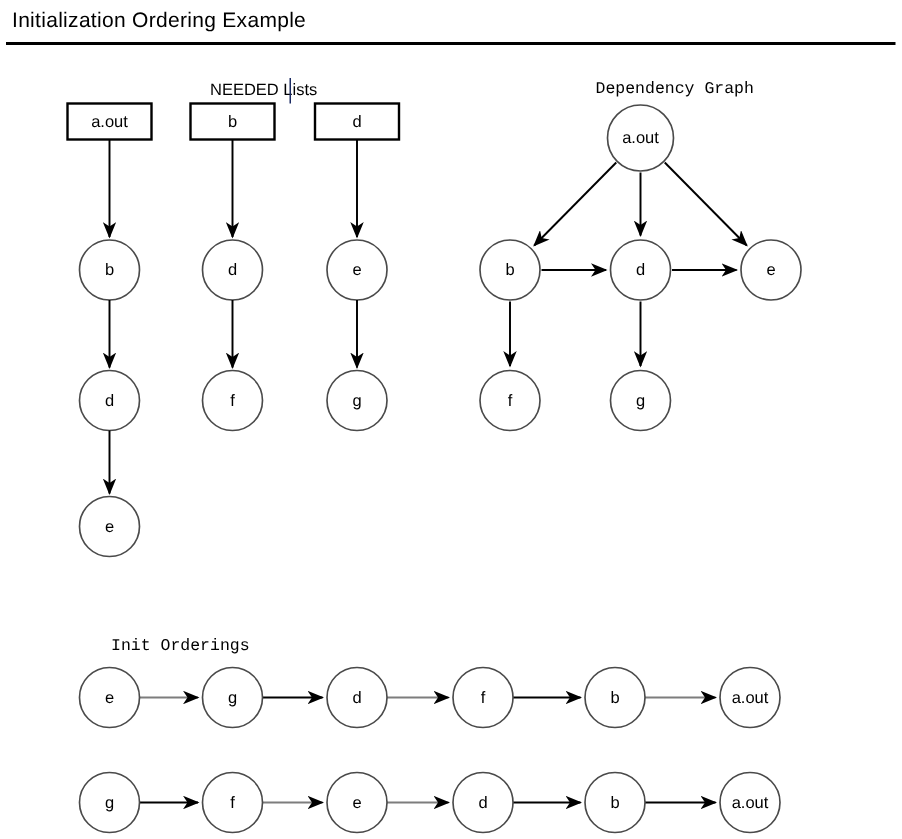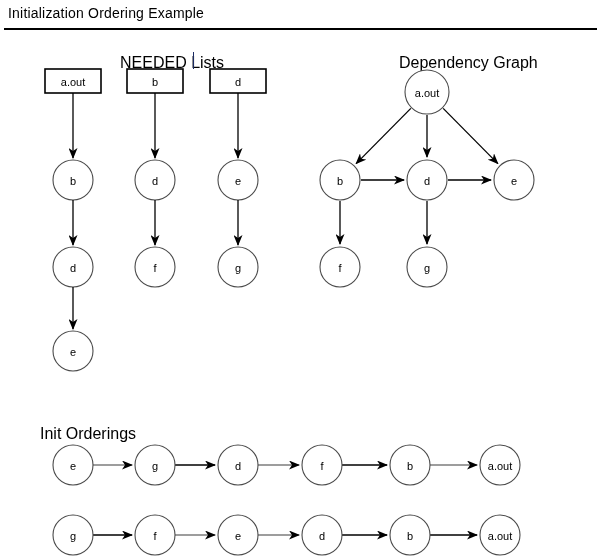--- a/index.html
+++ b/index.html
@@ -27,26 +27,27 @@
   #title-rule {
     position: absolute;
     left: 4px;
     top: 28px;
     width: 593px;
     height: 2px;
     background: #000000;
   }
   .section-label {
     position: absolute;
-    font-size: 16px;
+    font-size: 11px;
     white-space: nowrap;
+    margin-left: 20px;
   }
   #label-needed   { left: 120px; top: 54px; }
-  #label-depgraph { left: 399px; top: 54px; }
-  #label-init     { left: 40px;  top: 425px; }
+  #label-depgraph { left: 377px; top: 54px; font-family: Liberation Mono, monospace; }
+  #label-init     { left: 54px;  top: 425px; font-family: Liberation Mono, monospace; }
   
   #needed-caret {
     position: absolute;
     left: 193px;
     top: 52px;
     width: 1px;
     height: 17px;
     background: #1b2b63;
   }
   svg.layer {

